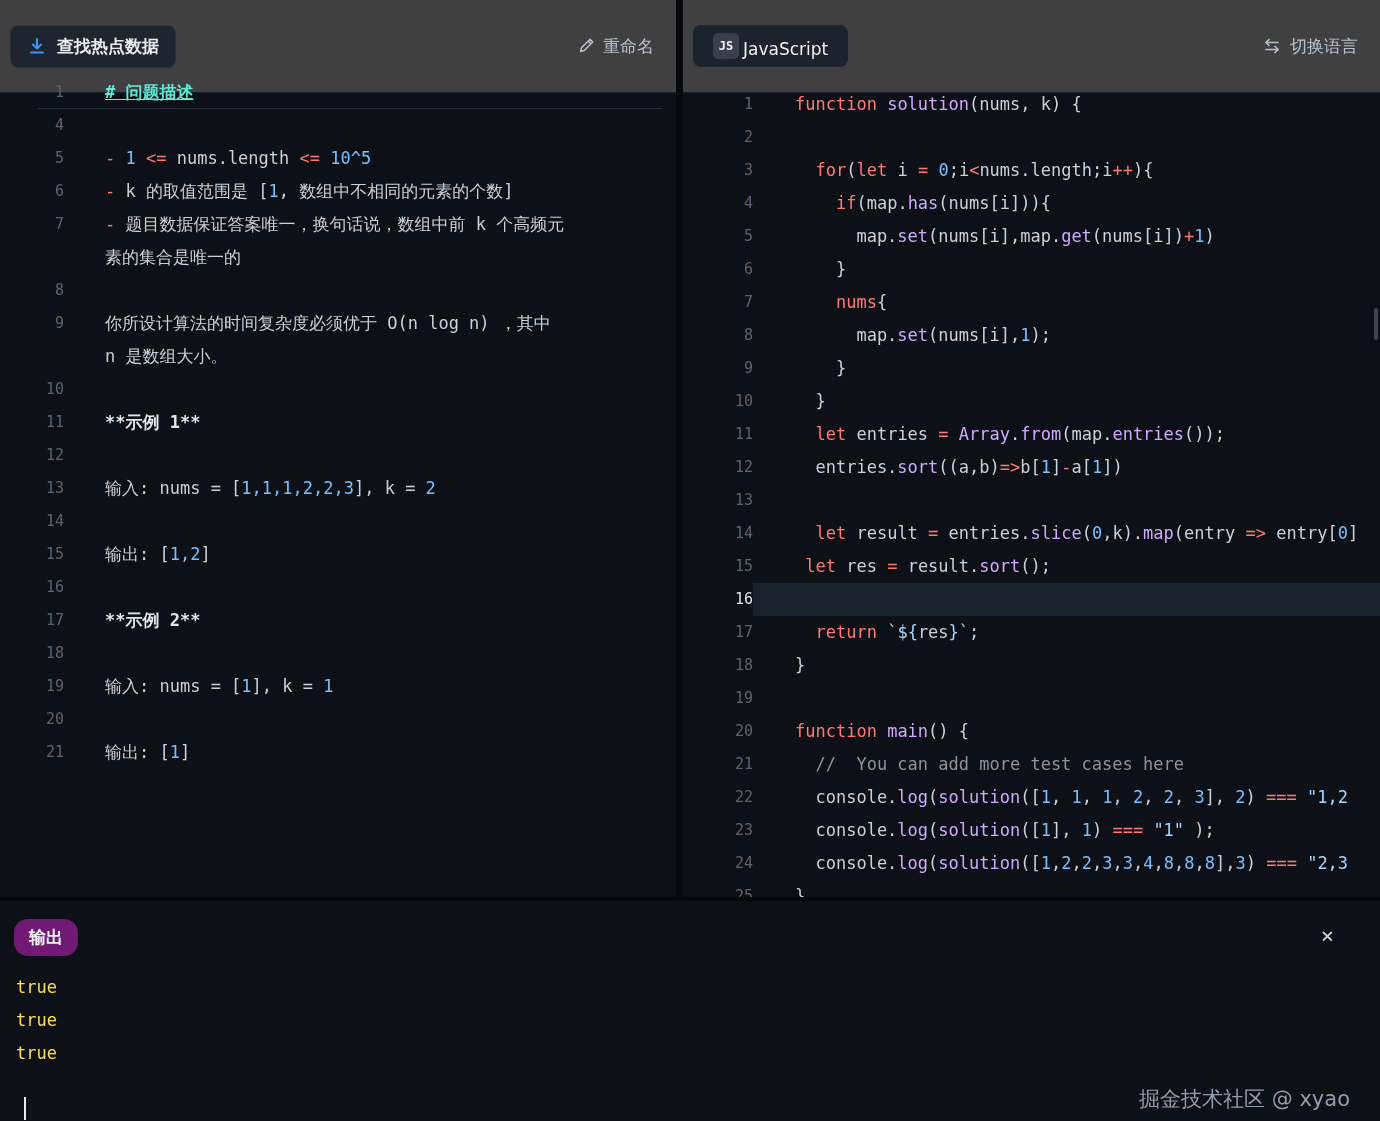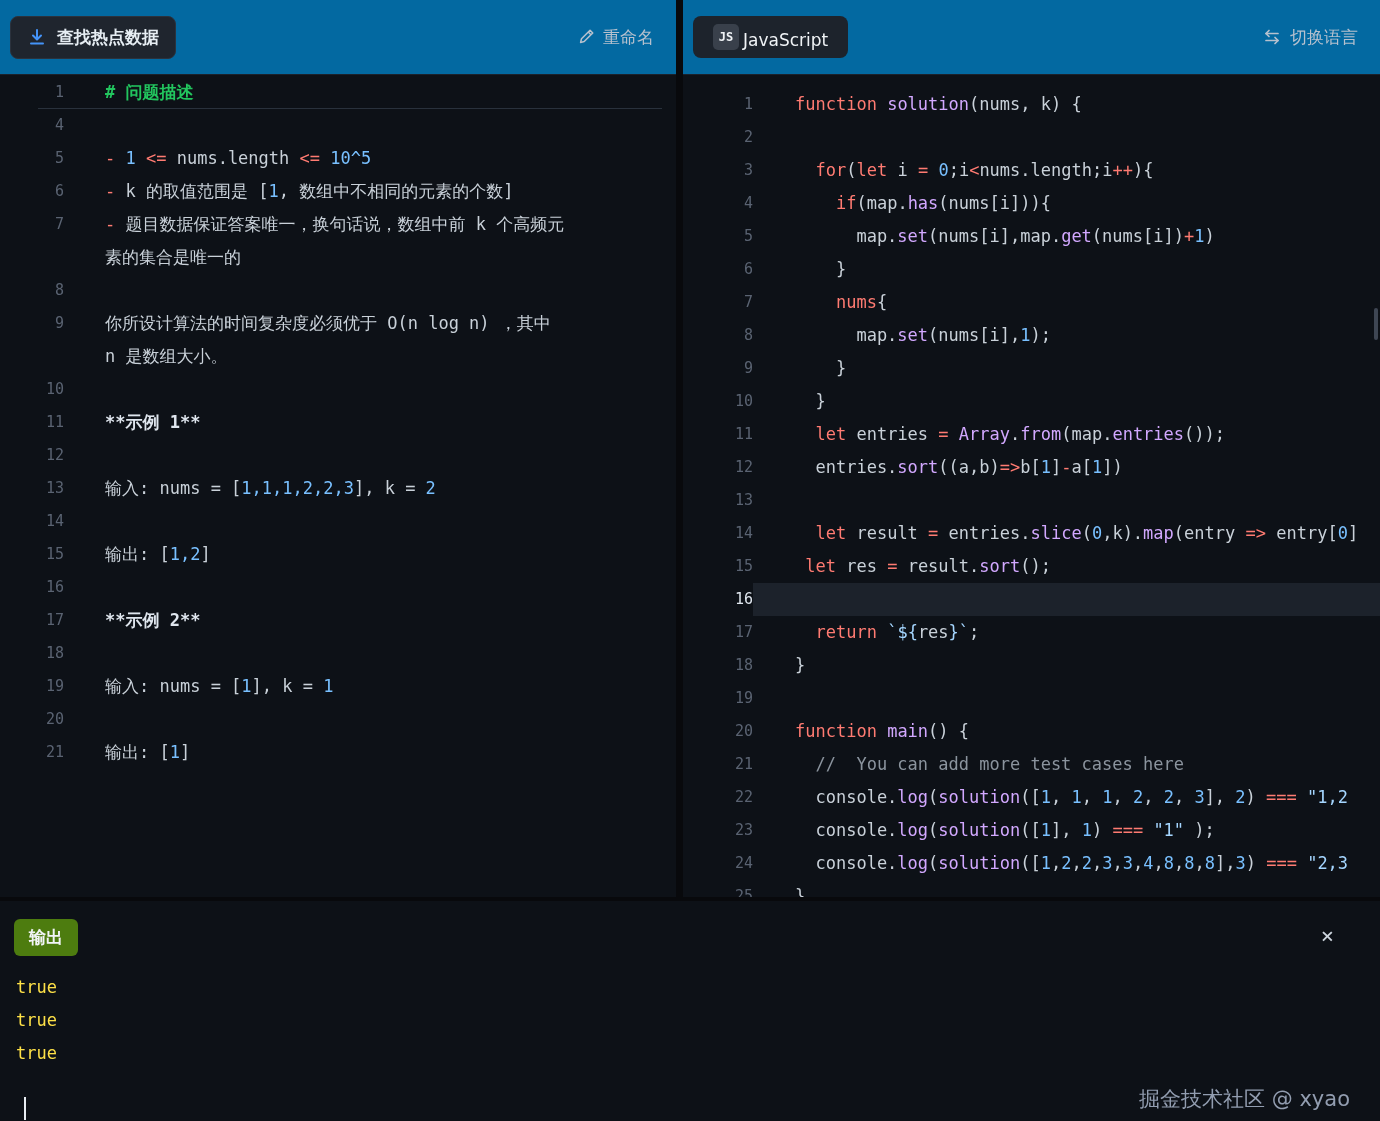--- a/index.html
+++ b/index.html
@@ -6,22 +6,22 @@
   html,body { background:#08090c; }
   .app {
     position:relative; width:1380px; height:1121px; overflow:hidden;
     background:#08090c;
     font-family:"DejaVu Sans Mono","DejaVu Sans",monospace;
   }
   
   .left-panel  { position:absolute; left:0;   top:0; width:676px; height:897px; background:#0d1117; overflow:hidden; }
   .right-panel { position:absolute; left:683px; top:0; width:697px; height:897px; background:#0d1117; overflow:hidden; }
   .panel-header {
-    height:75px; display:flex; align-items:center; justify-content:space-between;
-    padding:0 22px 0 10px; background:#0369a1; border-bottom:1px solid #1b212b;
+    height:93px; display:flex; align-items:center; justify-content:space-between;
+    padding:0 22px 0 10px; background:#404040; border-bottom:1px solid #1b212b;
     font-family:"DejaVu Sans",sans-serif;
   }
   .title-btn {
     display:flex; align-items:center; gap:10px;
     background:#1f252e; border:1px solid #2b323d; border-radius:8px;
     color:#e6edf3; font-weight:bold; font-size:17px; padding:9px 16px;
     font-family:inherit; cursor:pointer;
   }
   .ghost-btn {
     display:flex; align-items:center; gap:8px;
@@ -54,28 +54,28 @@
   .row.hr { position:relative; }
   .row.hr::after { content:""; position:absolute; left:38px; right:14px; bottom:0; height:1px; background:#29313c; }
   
   .tok-def  { color:#c9d1d9; }
   .tok-kw   { color:#ff7b72; }
   .tok-op   { color:#ff7b72; }
   .tok-fn   { color:#d2a8ff; }
   .tok-num  { color:#79c0ff; }
   .tok-str  { color:#a5d6ff; }
   .tok-cm   { color:#8b949e; }
-  .tok-head { color:#22c55e; font-weight:bold; }
+  .tok-head { color:#5eead4; font-weight:bold;text-decoration:underline; }
   .tok-bold { color:#dfe6ee; font-weight:bold; }
   .scroll-thumb { position:absolute; right:2px; top:308px; width:4px; height:32px; background:#3e4653; border-radius:2px; }
   
   .bottom-panel { position:absolute; left:0; top:901px; width:1380px; height:220px; background:#0d1117; }
   .output-chip {
-    position:absolute; left:14px; top:18px; background:#4d7c0f; color:#f2f5f8;
-    font-weight:bold; font-size:17px; padding:7px 15px; border-radius:6px;
+    position:absolute; left:14px; top:18px; background:#701a75; color:#f2f5f8;
+    font-weight:bold; font-size:17px; padding:7px 15px; border-radius:14px;
     font-family:"DejaVu Sans",sans-serif; cursor:pointer;
   }
   .close-btn { position:absolute; right:46px; top:24px; color:#cdd5de; font-size:22px; line-height:1; cursor:pointer; }
   .output-lines { position:absolute; left:16px; top:70px; font-size:17px; line-height:33px; color:#fde047; }
   .watermark { position:absolute; right:30px; top:160px; font-size:21px; color:#929db0; font-family:"DejaVu Sans",sans-serif;margin-top:24px; }
   .cursor-bar { position:absolute; left:24px; top:196px; width:2px; height:23px; background:#e8edf3; }
 </style>
 </head>
 <body>
 

